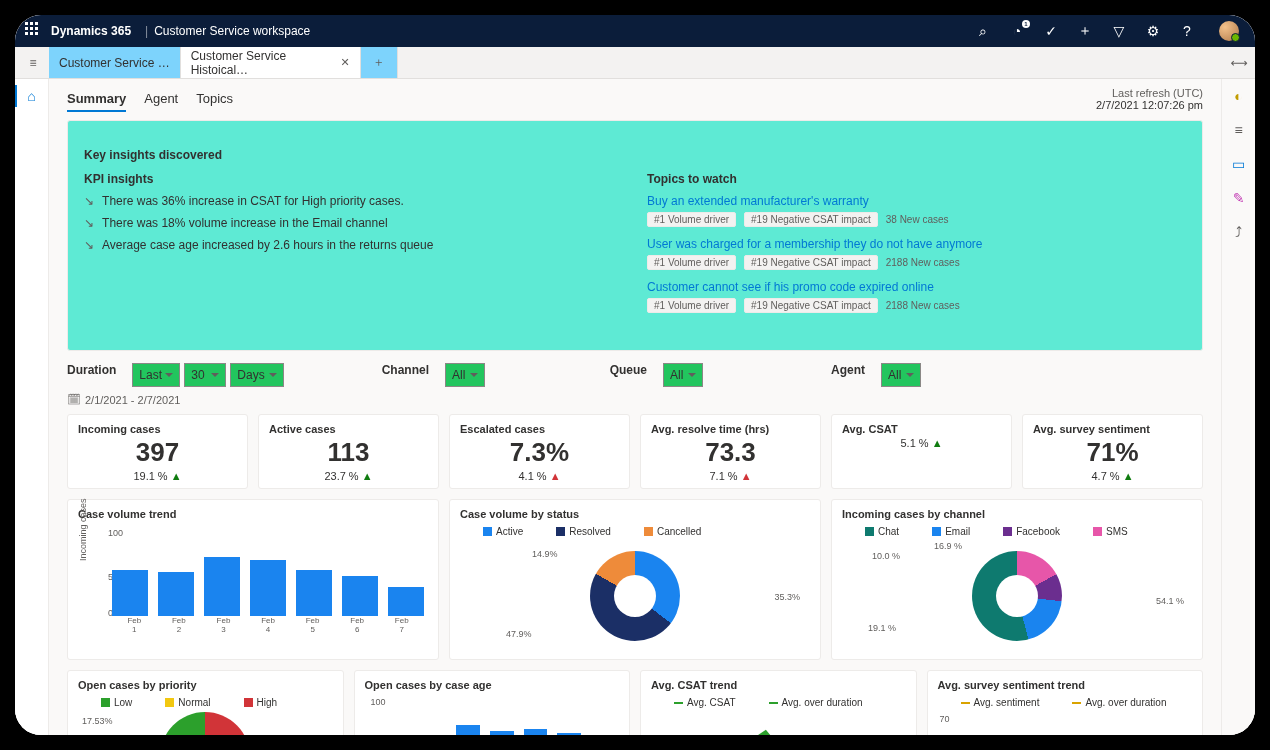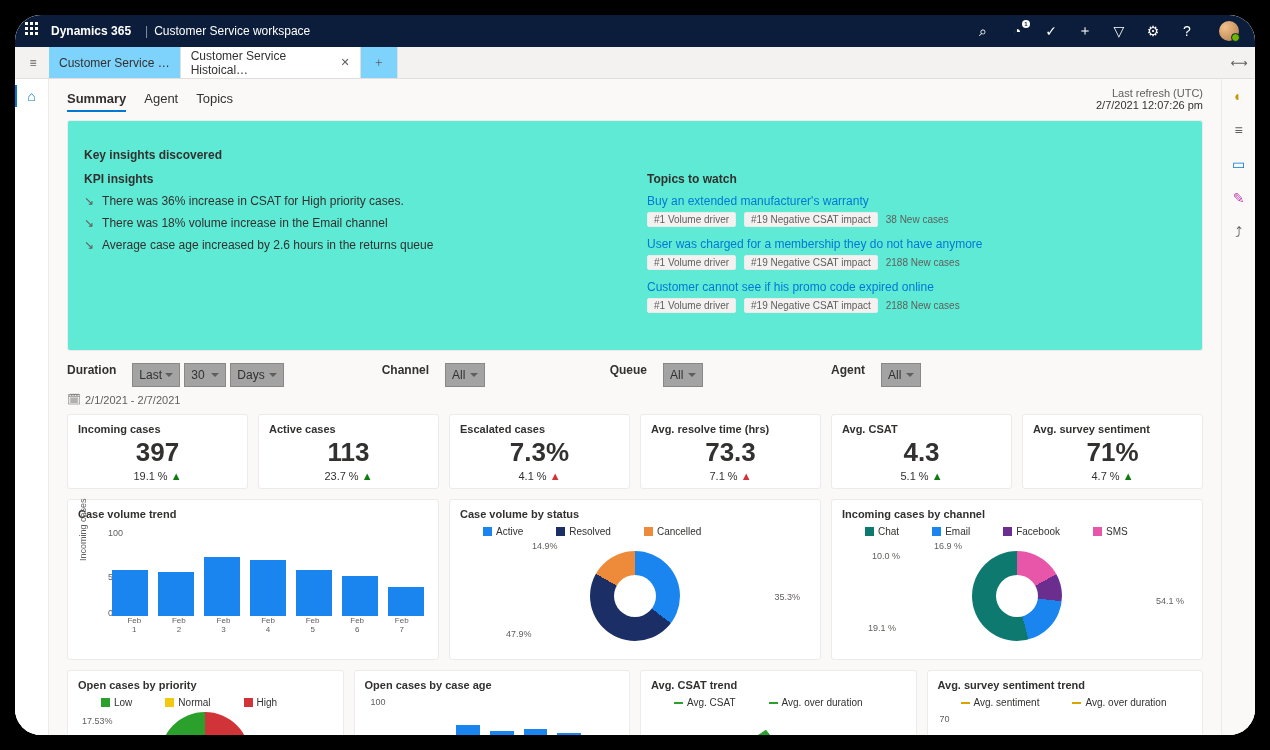--- a/index.html
+++ b/index.html
@@ -90,21 +90,21 @@
   .topic-link{color:#0078d4;margin-bottom:4px;cursor:pointer;}
   .chips{display:flex;gap:8px;margin-bottom:10px;align-items:center;font-size:10px;color:#605e5c;}
   .chip{background:#f3f2f1;border:1px solid #edebe9;padding:1px 6px;border-radius:2px;}
   
   .filters{display:flex;gap:18px;margin-bottom:6px;}
   .filterblock{display:flex;flex-direction:row;gap:16px;}
   .filterblock.duration{width:200px;}
   .filterblock.wide{width:200px;justify-content:flex-end;}
   .filterlabel{font-weight:600;}
   .filterctrls{display:flex;gap:4px;}
-  .selectbox{border:1px solid #8a8886;background:#a3a3a3;height:24px;padding:0 18px 0 6px;display:flex;align-items:center;position:relative;font-size:12px;min-width:40px;}
+  .selectbox{border:1px solid #8a8886;background:#22c55e;height:24px;padding:0 18px 0 6px;display:flex;align-items:center;position:relative;font-size:12px;min-width:40px;}
   .selectbox::after{content:"";position:absolute;right:6px;top:9px;border:4px solid transparent;border-top-color:#605e5c;}
   .daterange{color:#605e5c;font-size:11px;margin-bottom:8px;display:flex;align-items:center;gap:4px;}
   
   .kpirow{display:grid;grid-template-columns:repeat(6,1fr);gap:10px;margin-bottom:10px;}
   .kpi{background:#fff;border:1px solid #edebe9;border-radius:3px;padding:8px 10px 6px;}
   .kpi .label{font-weight:600;font-size:11px;margin-bottom:2px;}
   .kpi .value{font-size:26px;font-weight:600;text-align:center;margin:2px 0;}
   .kpi .delta{text-align:center;font-size:11px;}
   .delta .up{color:#107c10;}
   .delta .down{color:#d13438;}
@@ -300,21 +300,20 @@
               <div class="value">7.3%</div>
               <div class="delta"><span>4.1 %</span> <span class="down">▲</span></div>
             </div>
         <div class="kpi">
               <div class="label">Avg. resolve time (hrs)</div>
               <div class="value">73.3</div>
               <div class="delta"><span>7.1 %</span> <span class="down">▲</span></div>
             </div>
         <div class="kpi">
               <div class="label">Avg. CSAT</div>
-              <div class="value">4.3</div>
               <div class="delta"><span>5.1 %</span> <span class="up">▲</span></div>
             </div>
         <div class="kpi">
               <div class="label">Avg. survey sentiment</div>
               <div class="value">71%</div>
               <div class="delta"><span>4.7 %</span> <span class="up">▲</span></div>
             </div>
       </div>
 
       <div class="chartrow">
@@ -360,21 +359,21 @@
                 </span>
             <span class="leg">
                   <span class="sw" style="background:#ee8b3a"></span>
                   <span>Cancelled</span>
                 </span>
           </div>
           <div class="donutwrap">
             <div class="donut" style="background:conic-gradient(#1a84ef 0 35.3%, #1b2f66 35.3% 83.2%, #ee8b3a 83.2% 100%);"></div>
             <span class="dlabel" style="right:10px;top:46%">35.3%</span>
             <span class="dlabel" style="left:46px;bottom:12px">47.9%</span>
-            <span class="dlabel" style="left:72px;top:0">14.9%</span>
+            <span class="dlabel" style="left:72px;top:8px">14.9%</span>
           </div>
         </div>
 
         <div class="chartcard">
           <div class="ctitle">Incoming cases by channel</div>
           <div class="legend">
             <span class="leg">
                   <span class="sw" style="background:#0e7a6f"></span>
                   <span>Chat</span>
                 </span>

